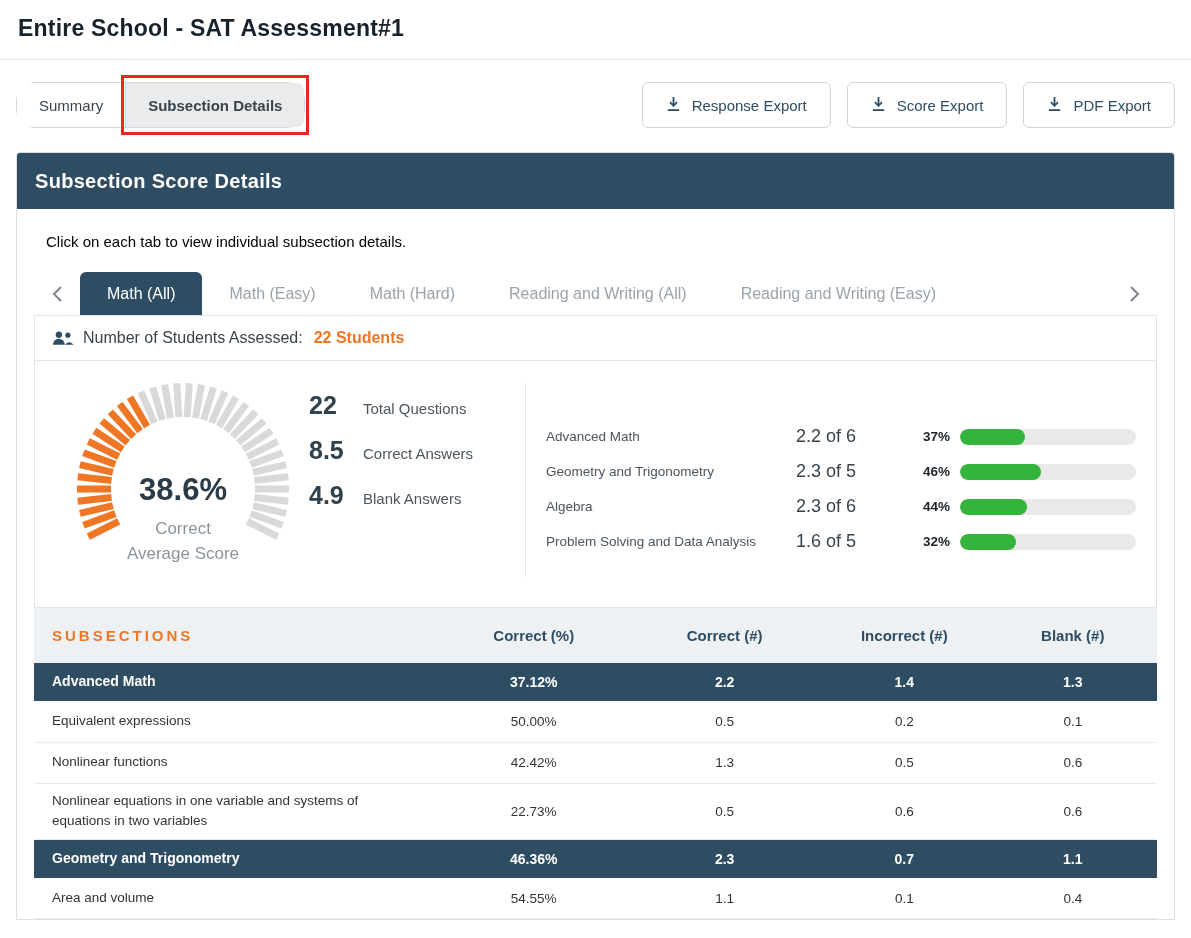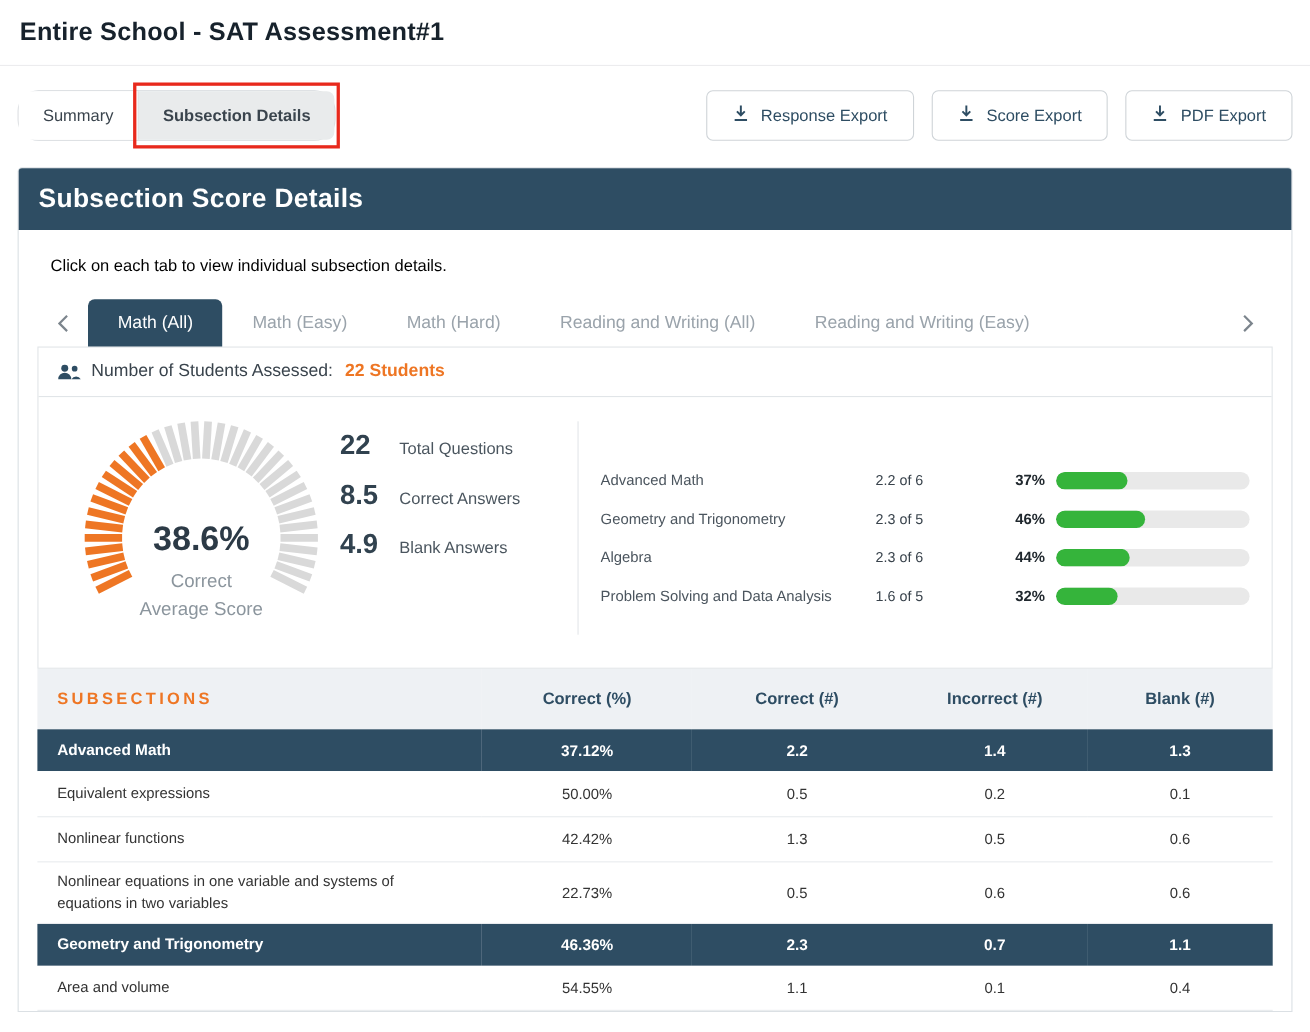--- a/index.html
+++ b/index.html
@@ -17,21 +17,21 @@
   .annotation{position:absolute;top:-8px;bottom:-8px;left:-5px;right:-5px;
     border:3px solid var(--red_annotation);pointer-events:none}
   .export-group{display:flex;gap:16px}
   .export-btn{display:flex;align-items:center;gap:11px;height:46px;padding:0 23px;
     border:1px solid #cfd4d8;border-radius:6px;background:#fff;color:var(--navy);
     font-family:"Liberation Sans",sans-serif;font-size:15px;cursor:pointer}
 
   .card{margin:24px 16px 0;border:1px solid #dbe0e4;border-radius:4px 4px 0 0}
   .card-header{background:var(--navy);height:56px;display:flex;align-items:center;
     padding:0 18px;border-radius:3px 3px 0 0}
-  .card-header-title{color:#fff;font-size:24px;font-weight:700;letter-spacing:.3px}
+  .card-header-title{color:#fff;font-size:20px;font-weight:700;letter-spacing:.3px}
   .card-body{padding:16px 17px 0}
   .instruction{font-size:15px;color:#000000;margin:8px 12px 22px}
 
   .subtab-row{display:flex;align-items:center}
   .chev{width:46px;height:43px;background:none;border:none;color:#7c858d;
     display:flex;align-items:center;justify-content:center;cursor:pointer}
   .chev-right{margin-left:auto}
   .subtabs{display:flex}
   .subtab{height:43px;padding:0 27px;border:none;background:none;font-size:16px;
     color:#9aa3ab;cursor:pointer;font-family:"Liberation Sans",sans-serif}
@@ -52,21 +52,21 @@
 
   .stats{padding-top:14px;width:216px;flex:0 0 auto}
   .stat-row{display:flex;align-items:baseline;height:45px}
   .stat-value{font-size:25px;font-weight:700;color:#31424f;width:54px;flex:0 0 auto}
   .stat-label{font-size:15px;color:#4b565f}
   .vdivider{width:1px;background:#e3e6e9;margin:6px 0 4px;flex:0 0 auto}
 
   .cat-bars{flex:1;padding:42px 20px 0 20px;min-width:0}
   .bar-row{display:flex;align-items:center;height:35px}
   .bar-label{flex:1;font-size:13.5px;color:#4b555e;white-space:nowrap;overflow:hidden}
-  .bar-score{width:108px;font-size:13px;color:#39434c;flex:0 0 auto}
+  .bar-score{width:108px;font-size:18px;color:#39434c;flex:0 0 auto}
   .bar-pct{width:46px;text-align:right;font-size:13.5px;font-weight:600;color:#20282e;
     margin-right:10px;flex:0 0 auto}
   .bar-track{width:176px;height:16px;border-radius:8px;background:var(--bar_track);
     overflow:hidden;flex:0 0 auto}
   .bar-fill{height:100%;border-radius:8px;background:var(--green)}
 
   table{width:100%;border-collapse:collapse}
   thead tr{background:var(--header_bg);height:55px}
   th{font-size:15px;font-weight:700;color:var(--navy);text-align:center}
   th.first-col{text-align:left;padding-left:18px;color:var(--orange);letter-spacing:3px}

